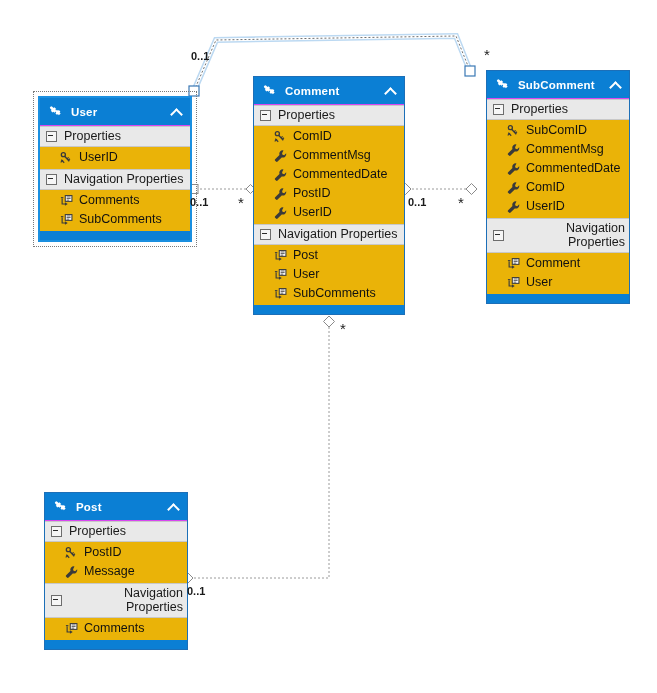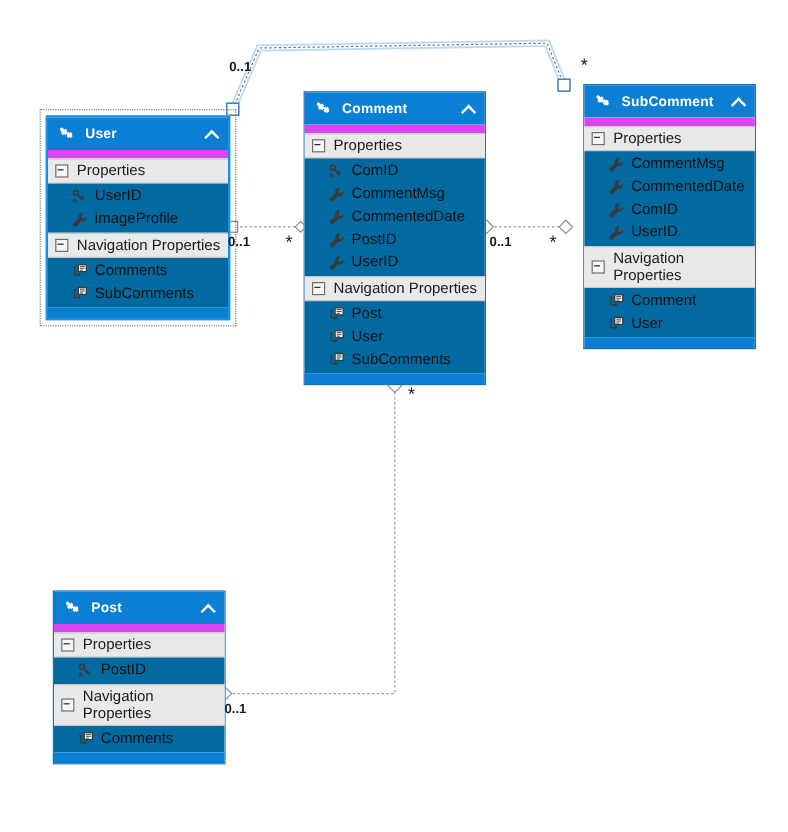--- a/index.html
+++ b/index.html
@@ -68,21 +68,22 @@
     content: "";
     position: absolute;
     left: 1px; top: 4px;
     width: 7px; height: 7px;
     border-left: 2px solid #fff;
     border-top: 2px solid #fff;
     transform: rotate(45deg);
   }
   .ent-body {
     background: #ffffff;
-    border-top: 7px solid #d946ef;
+    border-top: 1px solid #d946ef;
+    text-align: right;
   }
   .section {
     background: #e9e9e9;
     font-size: 12.5px;
     color: #1a1a1a;
     padding: 2px 4px 3px 6px;
     display: flex;
     align-items: center;
     border-top: 1px solid #c8c8c8;
     border-bottom: 1px solid #c8c8c8;
@@ -97,21 +98,21 @@
     flex: 0 0 auto;
   }
   .collapse-box::before {
     content: "";
     position: absolute;
     left: 1px; top: 3px;
     width: 5px; height: 1px;
     background: #2b2b2b;
   }
   .rows {
-    background: #0369a1;
+    background: #eab308;
     padding: 1px 0 2px 0;
   }
   .row {
     display: flex;
     align-items: center;
     font-size: 12.5px;
     color: #111111;
     padding: 1px 0 1px 19px;
     white-space: nowrap;
     line-height: 17px;
@@ -219,26 +220,20 @@
               <span class="glyph"><svg viewBox="0 0 16 16" width="15" height="14">
                   <circle cx="4.4" cy="4.2" r="2.3" fill="none" stroke="#3a3a3a" stroke-width="1.5"></circle>
                   <path d="M5.9 5.9 L11.2 11.6" stroke="#3a3a3a" stroke-width="1.6" fill="none"></path>
                   <path d="M8.6 9.0 L10.4 7.3" stroke="#3a3a3a" stroke-width="1.4"></path>
                   <path d="M10.1 10.6 L11.9 8.9" stroke="#3a3a3a" stroke-width="1.4"></path>
                   <path d="M2.0 10.0 L5.4 13.4" stroke="#3a3a3a" stroke-width="1.3"></path>
                   <path d="M1.4 13.0 L4.0 10.4" stroke="#3a3a3a" stroke-width="1.3"></path>
                 </svg></span>
               <span>UserID</span>
             </div>
-            <div class="row">
-              <span class="glyph"><svg viewBox="0 0 16 16" width="15" height="14">
-                  <path fill="#3a3a3a" d="M11.4 1.6 a4.0 4.0 0 0 0 -4.6 5.2 L1.9 11.6 a1.3 1.3 0 0 0 0 1.9 l0.9 0.9 a1.3 1.3 0 0 0 1.9 0 l4.7 -4.8 a4.0 4.0 0 0 0 5.1 -4.7 l-2.3 2.3 -1.9 -0.5 -0.5 -1.9 z"></path>
-                </svg></span>
-              <span>imageProfile</span>
-            </div>
           </div>
           <div class="section">
             <span class="collapse-box"></span>
             <span>Navigation Properties</span>
           </div>
           <div class="rows">
             <div class="row">
               <span class="glyph"><svg viewBox="0 0 16 16" width="15" height="14">
                   <rect x="6.6" y="1.8" width="7.6" height="6.6" fill="#ffffff" stroke="#3a3a3a" stroke-width="1.2"></rect>
                   <path d="M8.1 3.4 h4.6 M8.1 5.2 h4.6 M8.1 7.0 h3.0" stroke="#3a3a3a" stroke-width="0.9"></path>
@@ -362,20 +357,31 @@
           <span class="chev"></span>
         </div>
         <div class="ent-body">
           <div class="section">
             <span class="collapse-box"></span>
             <span>Properties</span>
           </div>
           <div class="rows">
             <div class="row">
               <span class="glyph"><svg viewBox="0 0 16 16" width="15" height="14">
+                  <circle cx="4.4" cy="4.2" r="2.3" fill="none" stroke="#3a3a3a" stroke-width="1.5"></circle>
+                  <path d="M5.9 5.9 L11.2 11.6" stroke="#3a3a3a" stroke-width="1.6" fill="none"></path>
+                  <path d="M8.6 9.0 L10.4 7.3" stroke="#3a3a3a" stroke-width="1.4"></path>
+                  <path d="M10.1 10.6 L11.9 8.9" stroke="#3a3a3a" stroke-width="1.4"></path>
+                  <path d="M2.0 10.0 L5.4 13.4" stroke="#3a3a3a" stroke-width="1.3"></path>
+                  <path d="M1.4 13.0 L4.0 10.4" stroke="#3a3a3a" stroke-width="1.3"></path>
+                </svg></span>
+              <span>SubComID</span>
+            </div>
+            <div class="row">
+              <span class="glyph"><svg viewBox="0 0 16 16" width="15" height="14">
                   <path fill="#3a3a3a" d="M11.4 1.6 a4.0 4.0 0 0 0 -4.6 5.2 L1.9 11.6 a1.3 1.3 0 0 0 0 1.9 l0.9 0.9 a1.3 1.3 0 0 0 1.9 0 l4.7 -4.8 a4.0 4.0 0 0 0 5.1 -4.7 l-2.3 2.3 -1.9 -0.5 -0.5 -1.9 z"></path>
                 </svg></span>
               <span>CommentMsg</span>
             </div>
             <div class="row">
               <span class="glyph"><svg viewBox="0 0 16 16" width="15" height="14">
                   <path fill="#3a3a3a" d="M11.4 1.6 a4.0 4.0 0 0 0 -4.6 5.2 L1.9 11.6 a1.3 1.3 0 0 0 0 1.9 l0.9 0.9 a1.3 1.3 0 0 0 1.9 0 l4.7 -4.8 a4.0 4.0 0 0 0 5.1 -4.7 l-2.3 2.3 -1.9 -0.5 -0.5 -1.9 z"></path>
                 </svg></span>
               <span>CommentedDate</span>
             </div>
@@ -440,20 +446,26 @@
               <span class="glyph"><svg viewBox="0 0 16 16" width="15" height="14">
                   <circle cx="4.4" cy="4.2" r="2.3" fill="none" stroke="#3a3a3a" stroke-width="1.5"></circle>
                   <path d="M5.9 5.9 L11.2 11.6" stroke="#3a3a3a" stroke-width="1.6" fill="none"></path>
                   <path d="M8.6 9.0 L10.4 7.3" stroke="#3a3a3a" stroke-width="1.4"></path>
                   <path d="M10.1 10.6 L11.9 8.9" stroke="#3a3a3a" stroke-width="1.4"></path>
                   <path d="M2.0 10.0 L5.4 13.4" stroke="#3a3a3a" stroke-width="1.3"></path>
                   <path d="M1.4 13.0 L4.0 10.4" stroke="#3a3a3a" stroke-width="1.3"></path>
                 </svg></span>
               <span>PostID</span>
             </div>
+            <div class="row">
+              <span class="glyph"><svg viewBox="0 0 16 16" width="15" height="14">
+                  <path fill="#3a3a3a" d="M11.4 1.6 a4.0 4.0 0 0 0 -4.6 5.2 L1.9 11.6 a1.3 1.3 0 0 0 0 1.9 l0.9 0.9 a1.3 1.3 0 0 0 1.9 0 l4.7 -4.8 a4.0 4.0 0 0 0 5.1 -4.7 l-2.3 2.3 -1.9 -0.5 -0.5 -1.9 z"></path>
+                </svg></span>
+              <span>Message</span>
+            </div>
           </div>
           <div class="section">
             <span class="collapse-box"></span>
             <span>Navigation Properties</span>
           </div>
           <div class="rows">
             <div class="row">
               <span class="glyph"><svg viewBox="0 0 16 16" width="15" height="14">
                   <rect x="6.6" y="1.8" width="7.6" height="6.6" fill="#ffffff" stroke="#3a3a3a" stroke-width="1.2"></rect>
                   <path d="M8.1 3.4 h4.6 M8.1 5.2 h4.6 M8.1 7.0 h3.0" stroke="#3a3a3a" stroke-width="0.9"></path>

